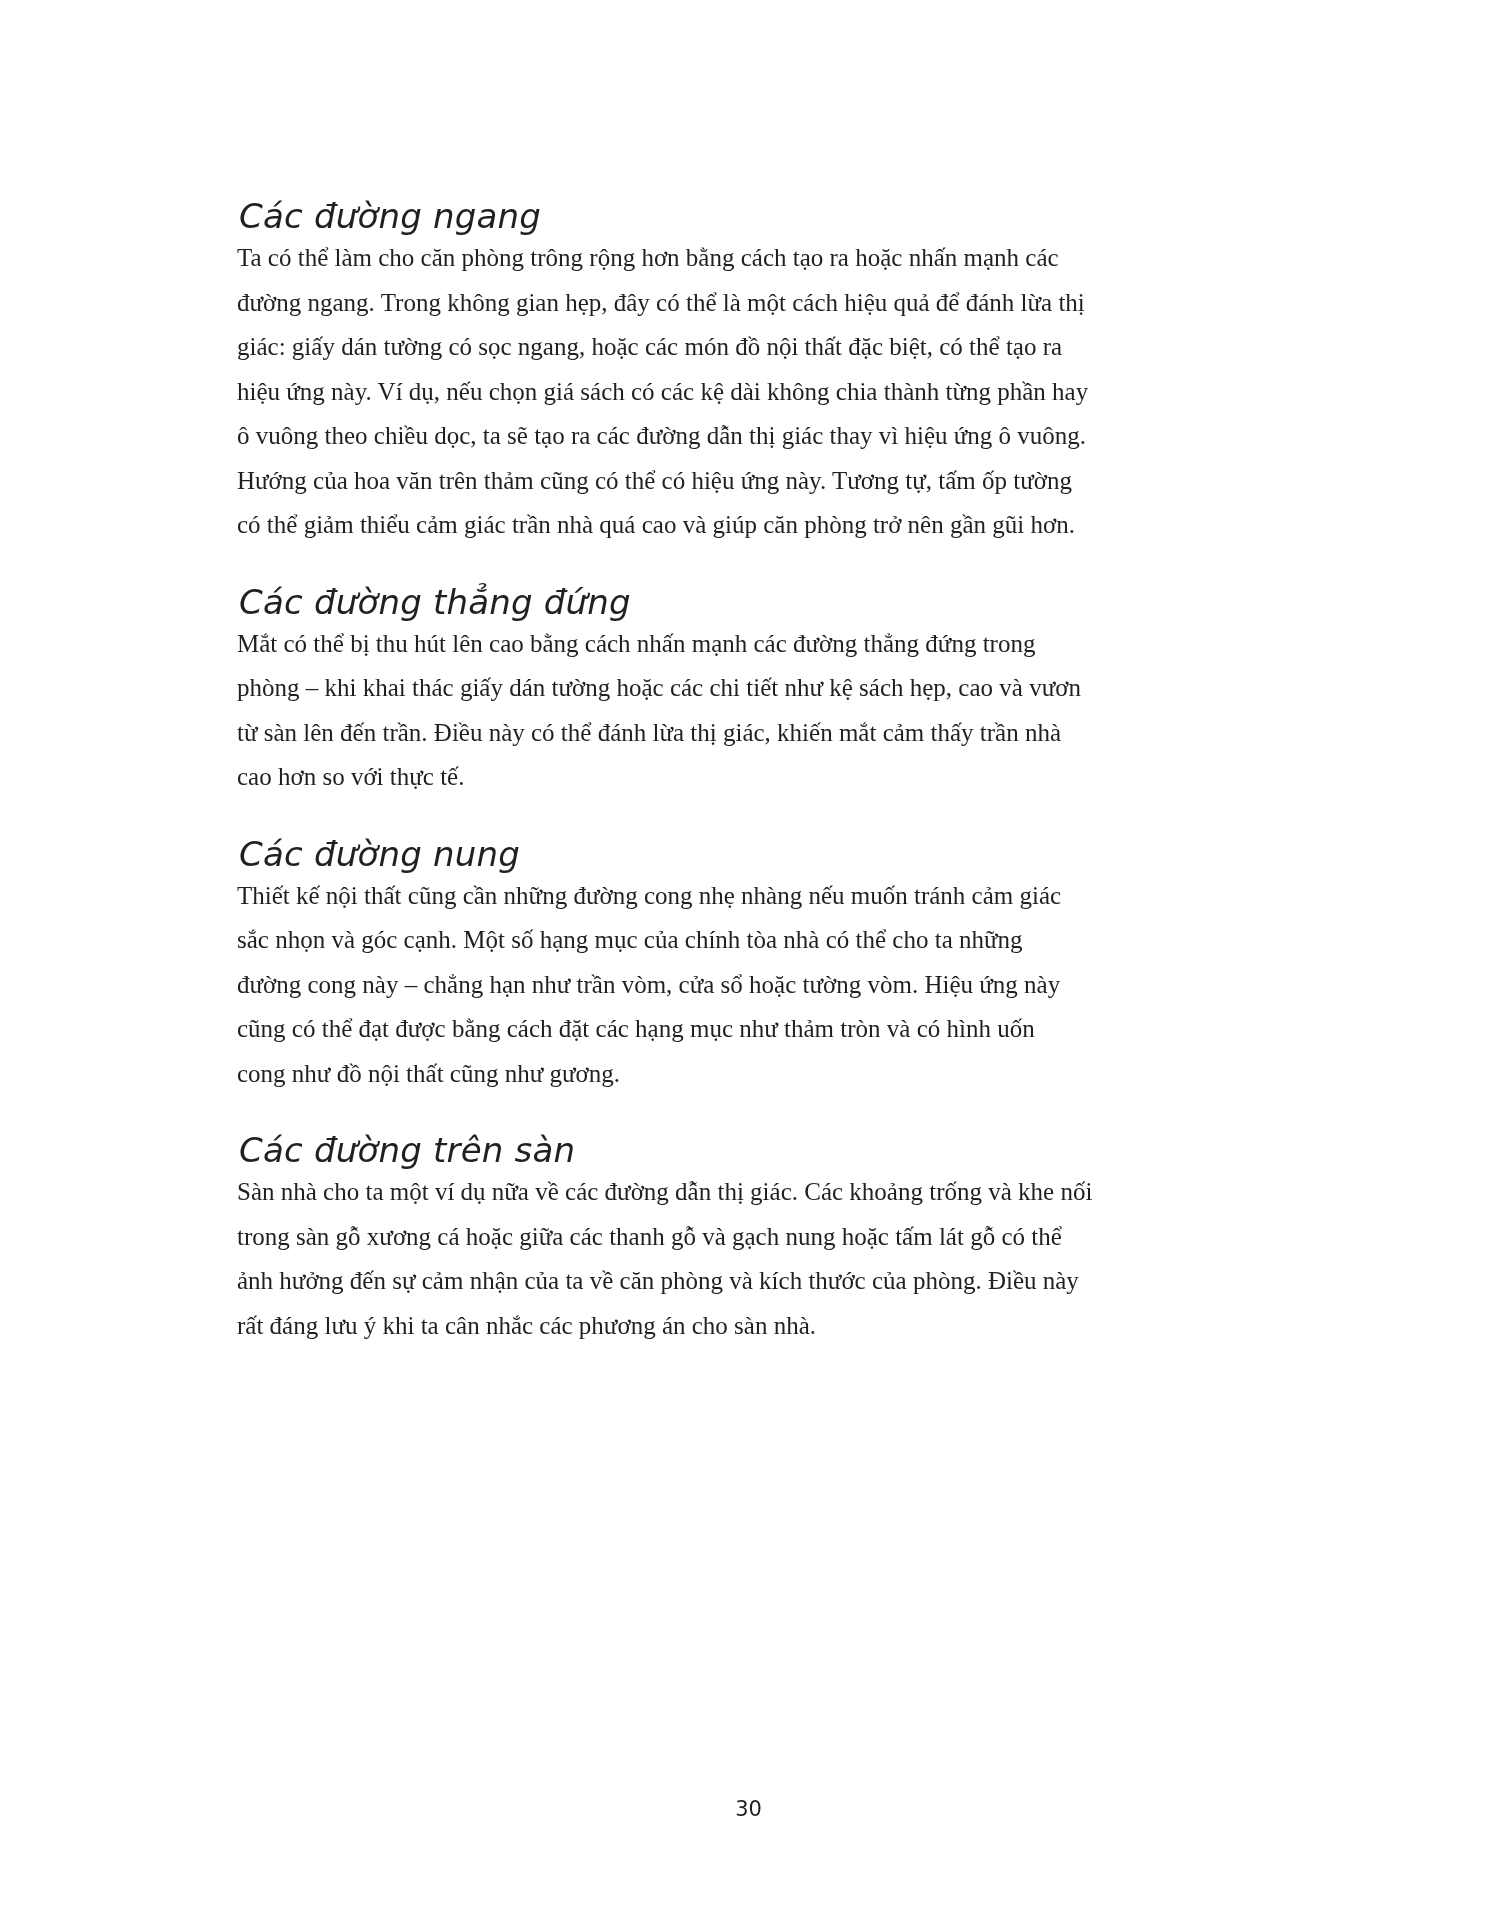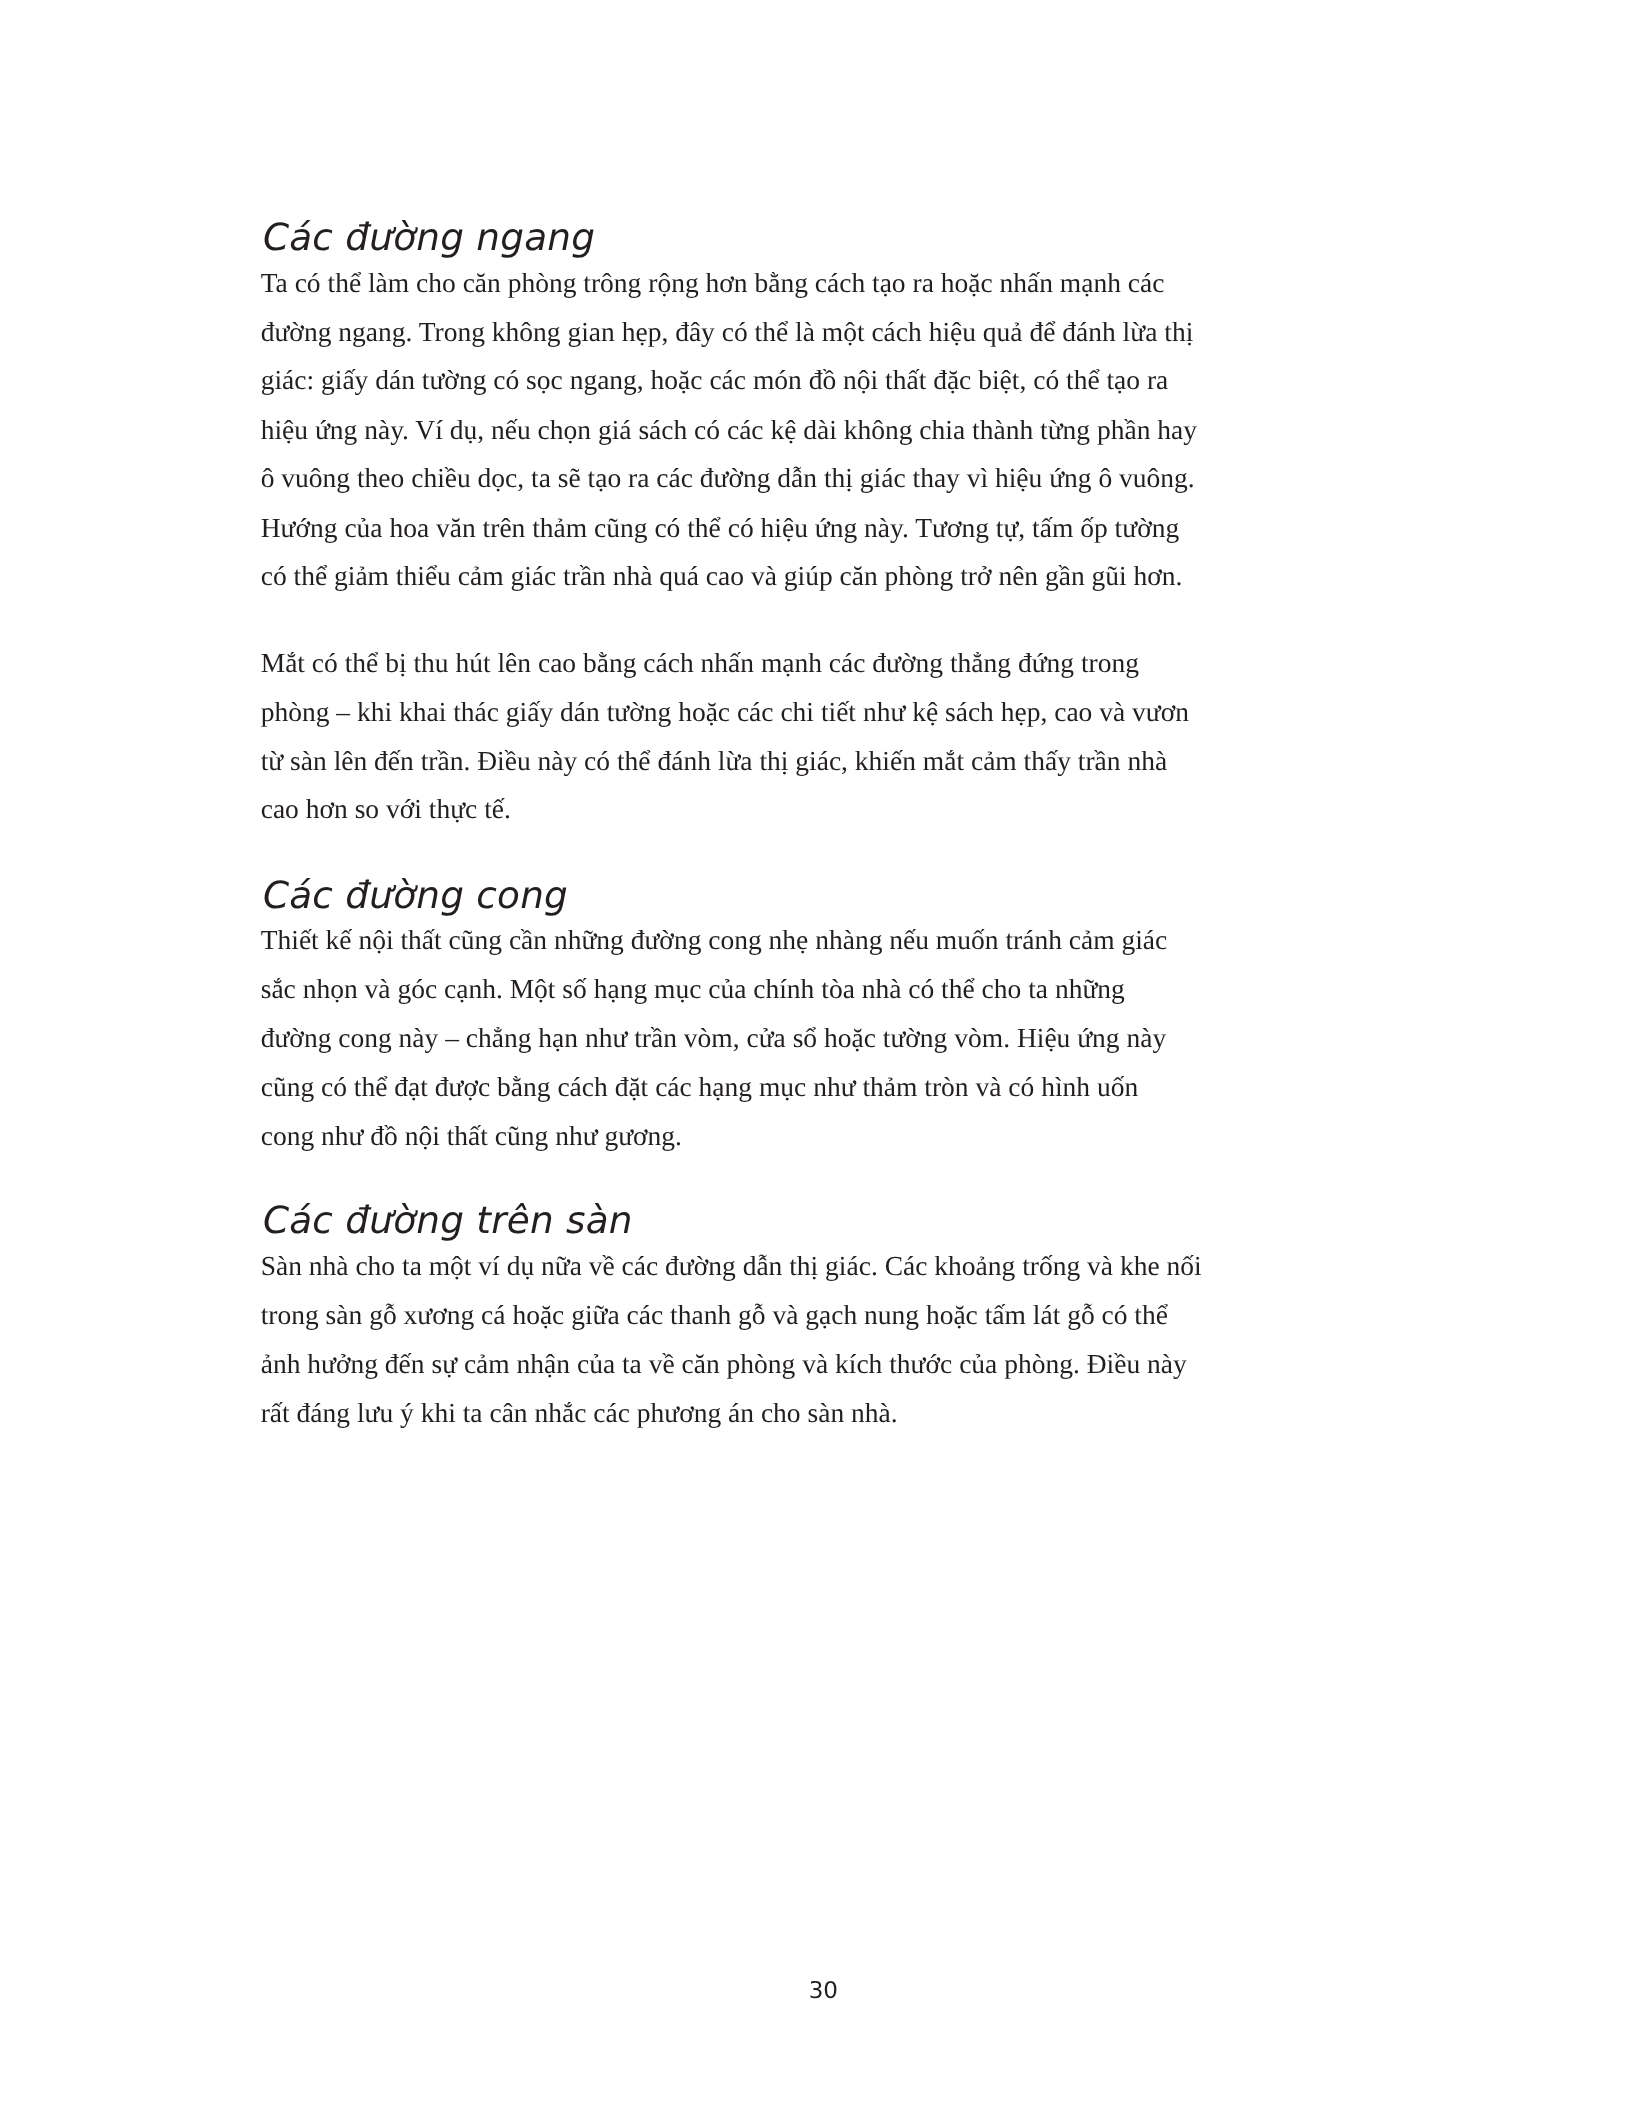--- a/index.html
+++ b/index.html
@@ -62,27 +62,28 @@
     <h2 class="section-heading">Các đường ngang</h2>
     <p class="section-body">Ta có thể làm cho căn phòng trông rộng hơn bằng cách tạo ra hoặc nhấn mạnh các
 đường ngang. Trong không gian hẹp, đây có thể là một cách hiệu quả để đánh lừa thị
 giác: giấy dán tường có sọc ngang, hoặc các món đồ nội thất đặc biệt, có thể tạo ra
 hiệu ứng này. Ví dụ, nếu chọn giá sách có các kệ dài không chia thành từng phần hay
 ô vuông theo chiều dọc, ta sẽ tạo ra các đường dẫn thị giác thay vì hiệu ứng ô vuông.
 Hướng của hoa văn trên thảm cũng có thể có hiệu ứng này. Tương tự, tấm ốp tường
 có thể giảm thiểu cảm giác trần nhà quá cao và giúp căn phòng trở nên gần gũi hơn.</p>
   </div>
   <div class="section">
+    <h2 class="section-heading">Các đường thẳng đứng</h2>
     <p class="section-body">Mắt có thể bị thu hút lên cao bằng cách nhấn mạnh các đường thẳng đứng trong
 phòng – khi khai thác giấy dán tường hoặc các chi tiết như kệ sách hẹp, cao và vươn
 từ sàn lên đến trần. Điều này có thể đánh lừa thị giác, khiến mắt cảm thấy trần nhà
 cao hơn so với thực tế.</p>
   </div>
   <div class="section">
-    <h2 class="section-heading">Các đường cong</h2>
+    <h2 class="section-heading">Các đường nung</h2>
     <p class="section-body">Thiết kế nội thất cũng cần những đường cong nhẹ nhàng nếu muốn tránh cảm giác
 sắc nhọn và góc cạnh. Một số hạng mục của chính tòa nhà có thể cho ta những
 đường cong này – chẳng hạn như trần vòm, cửa sổ hoặc tường vòm. Hiệu ứng này
 cũng có thể đạt được bằng cách đặt các hạng mục như thảm tròn và có hình uốn
 cong như đồ nội thất cũng như gương.</p>
   </div>
   <div class="section">
     <h2 class="section-heading">Các đường trên sàn</h2>
     <p class="section-body">Sàn nhà cho ta một ví dụ nữa về các đường dẫn thị giác. Các khoảng trống và khe nối
 trong sàn gỗ xương cá hoặc giữa các thanh gỗ và gạch nung hoặc tấm lát gỗ có thể

